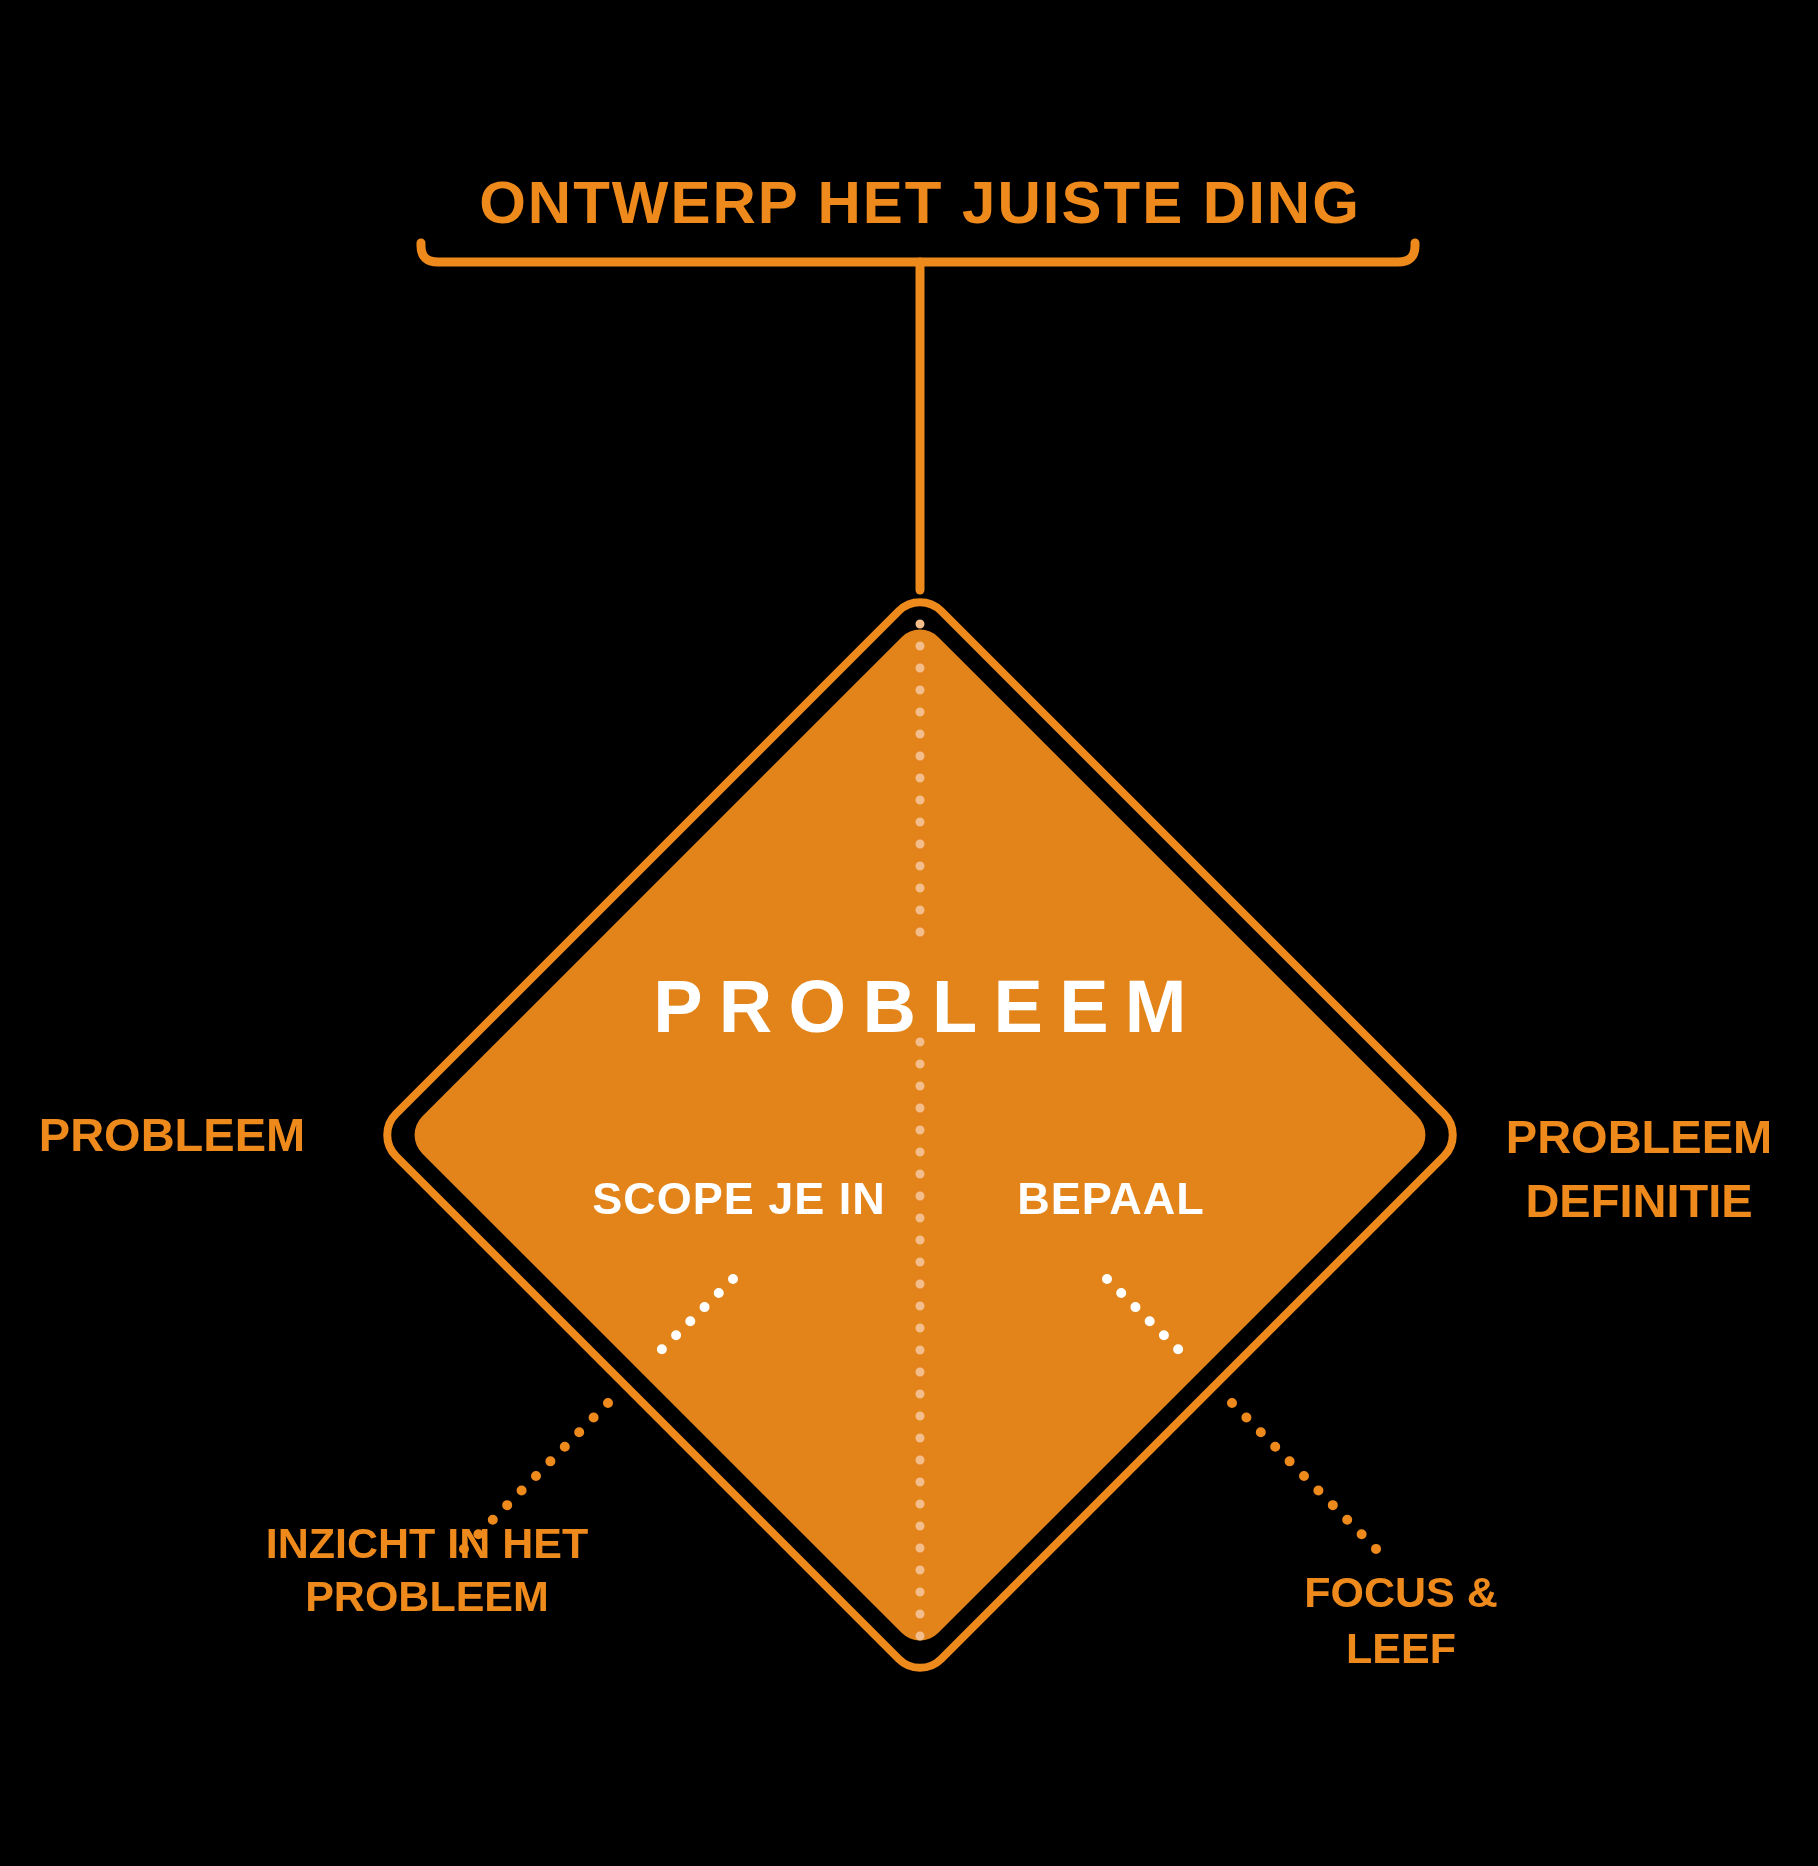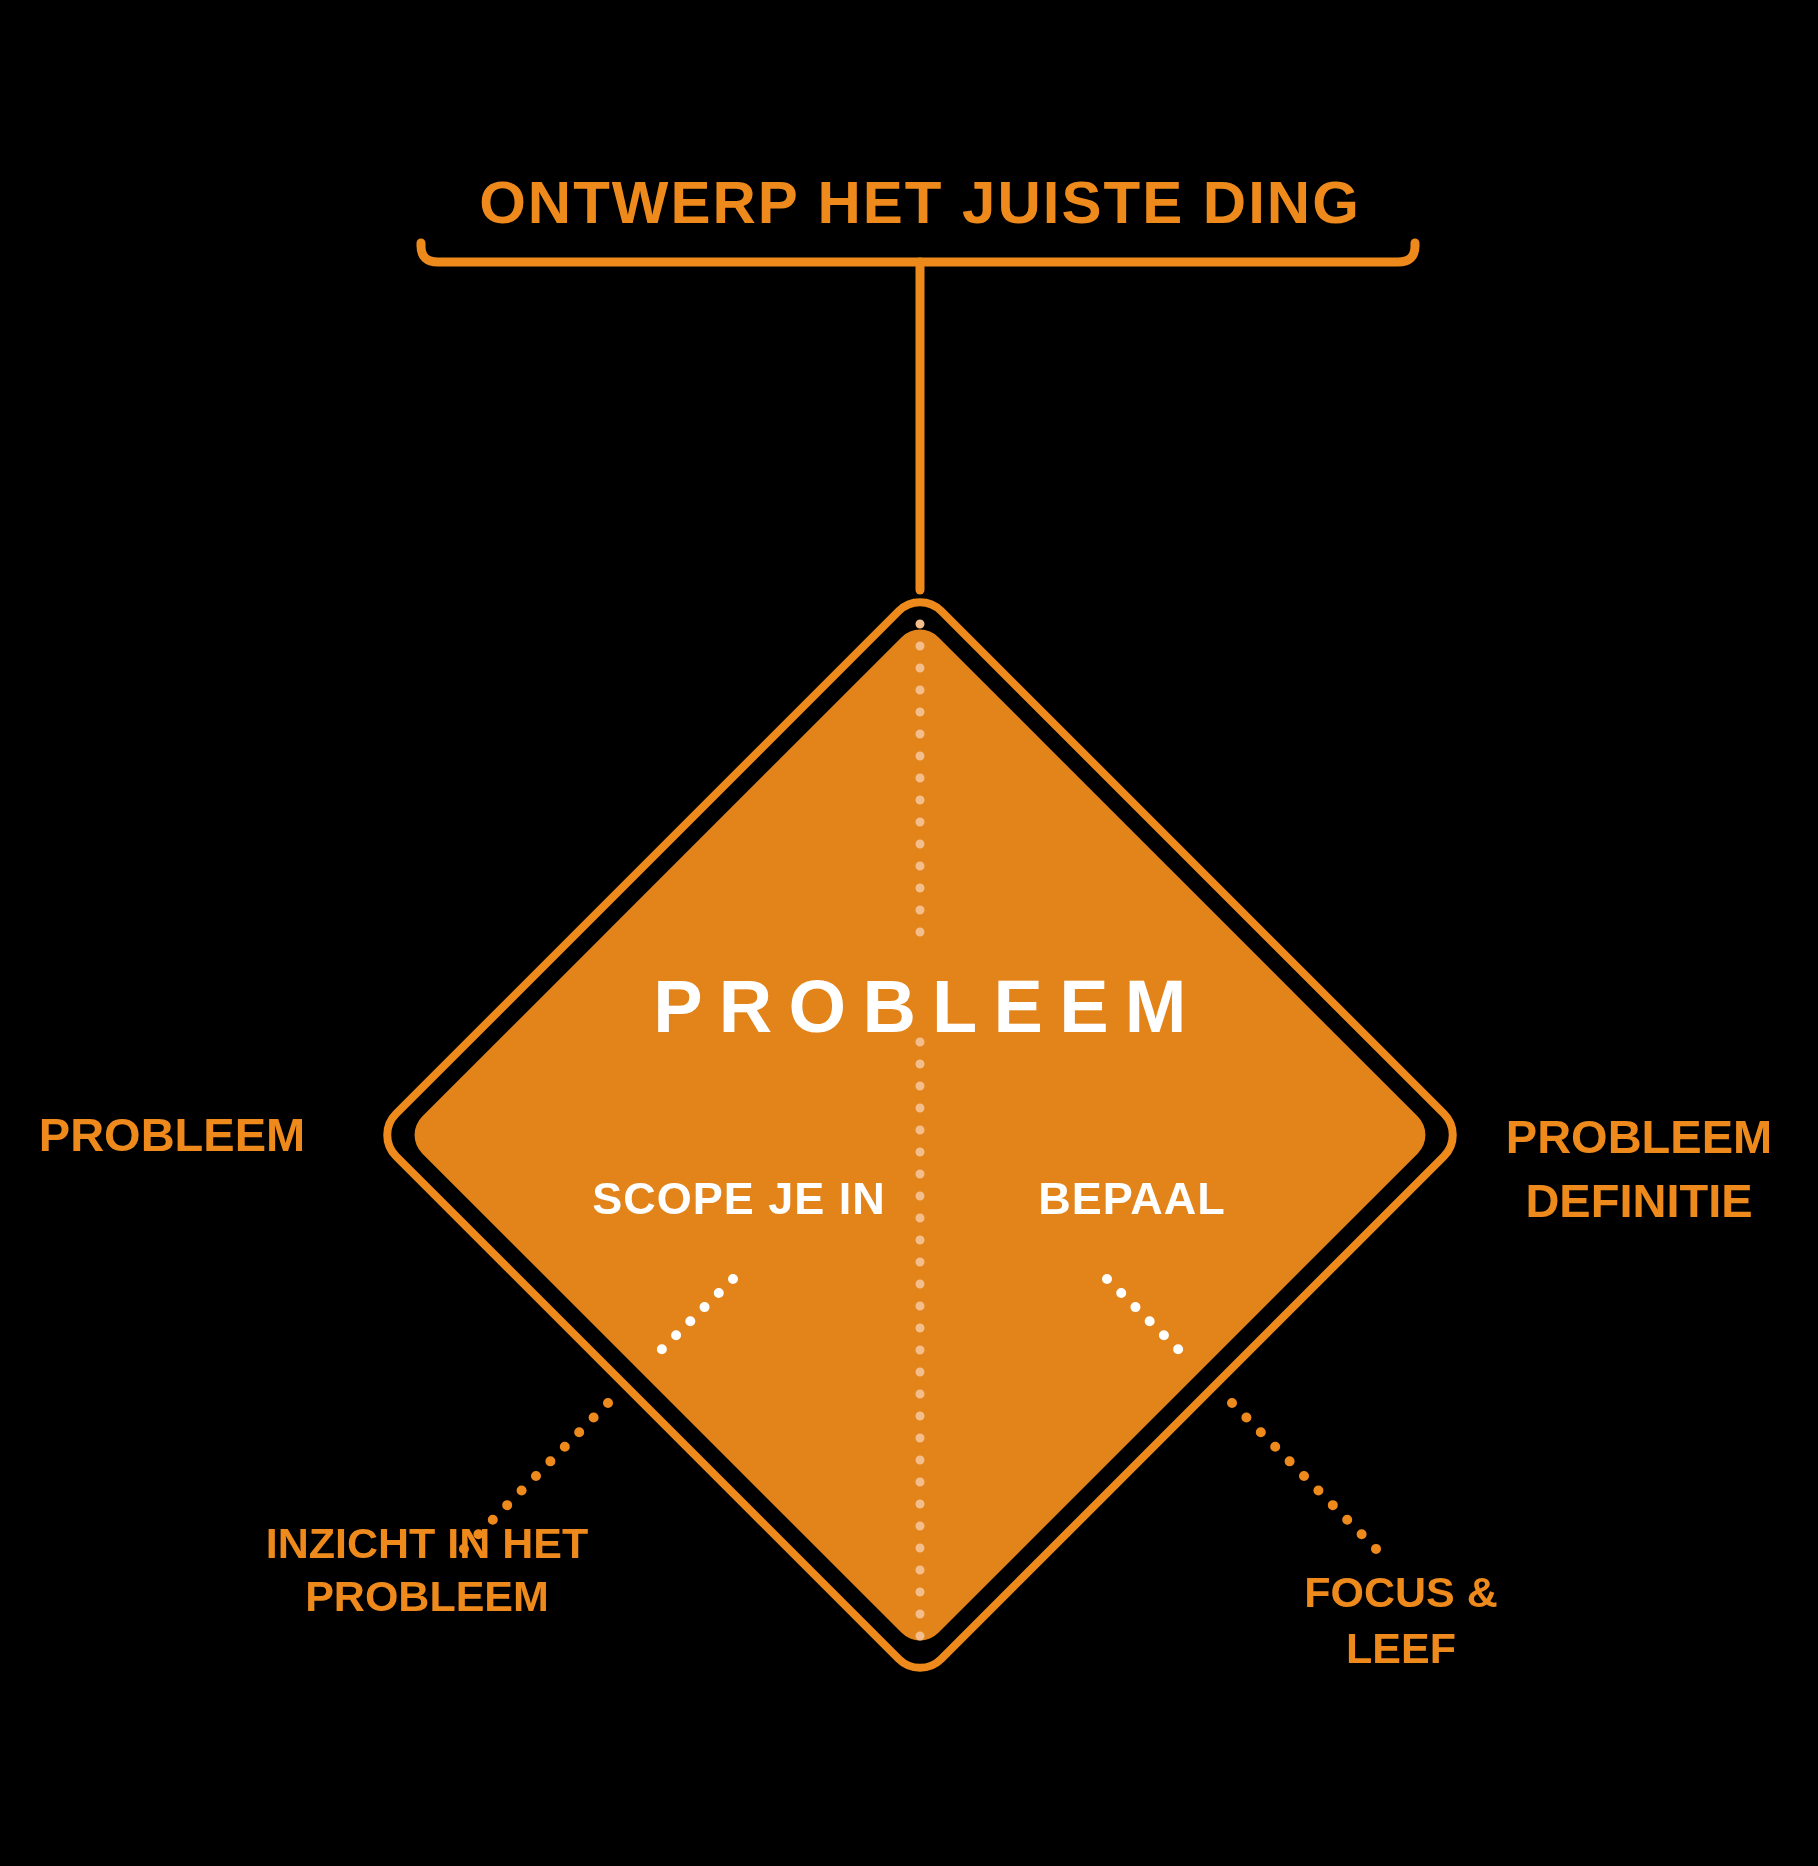--- a/index.html
+++ b/index.html
@@ -29,21 +29,21 @@
     transform:translate(-50%,-50%);
     text-align:center;
     white-space:nowrap;
     line-height:1.2;
   }
   .orange-text{color:var(--orange);}
   .white-text{color:var(--white);}
   #title-label{left:920px;top:203px;font-size:60px;letter-spacing:2px;}
   #onderzoek-label{left:928px;top:1007px;font-size:74px;letter-spacing:0.22em;}
   #leef-je-in-label{left:739px;top:1199px;font-size:45px;letter-spacing:1px;}
-  #bepaal-label{left:1111px;top:1198px;font-size:45px;letter-spacing:1px;line-height:53px;margin-left:21px;}
+  #bepaal-label{left:1111px;top:1198px;font-size:45px;letter-spacing:1px;line-height:53px;}
   #probleem-left-label{left:172px;top:1135px;font-size:47px;}
   #probleem-def-label{left:1639px;top:1169px;font-size:47px;line-height:64px;}
   #inzicht-label{left:427px;top:1570px;font-size:43px;line-height:53px;}
   #focus-label{left:1401px;top:1620px;font-size:43px;line-height:56px;text-align:center;}
 </style>
 </head>
 <body>
 
 <div id="canvas">
 

